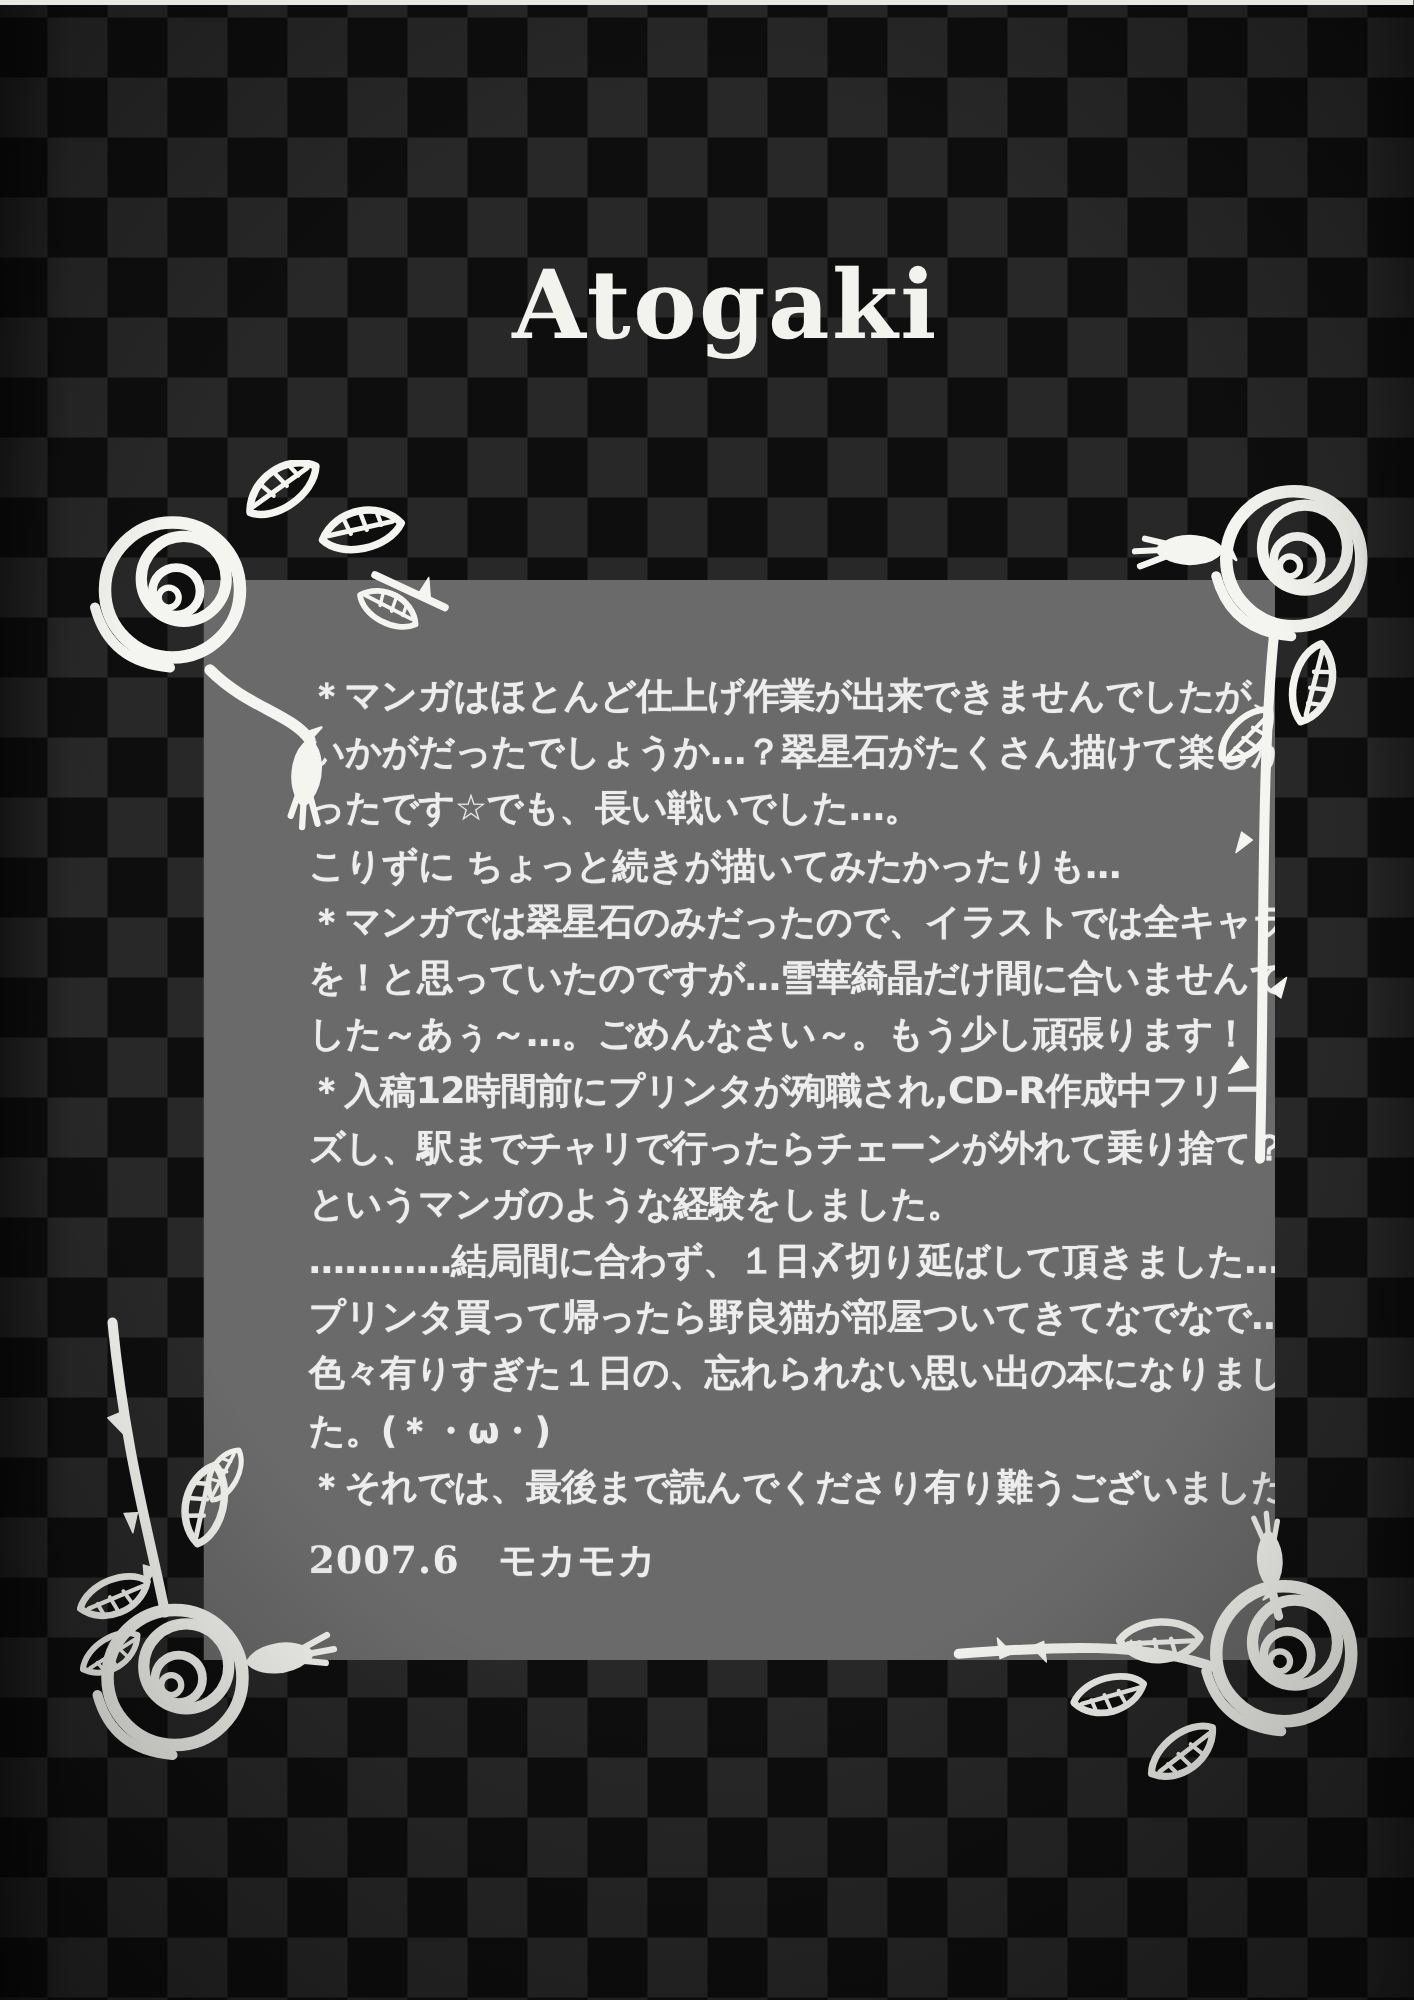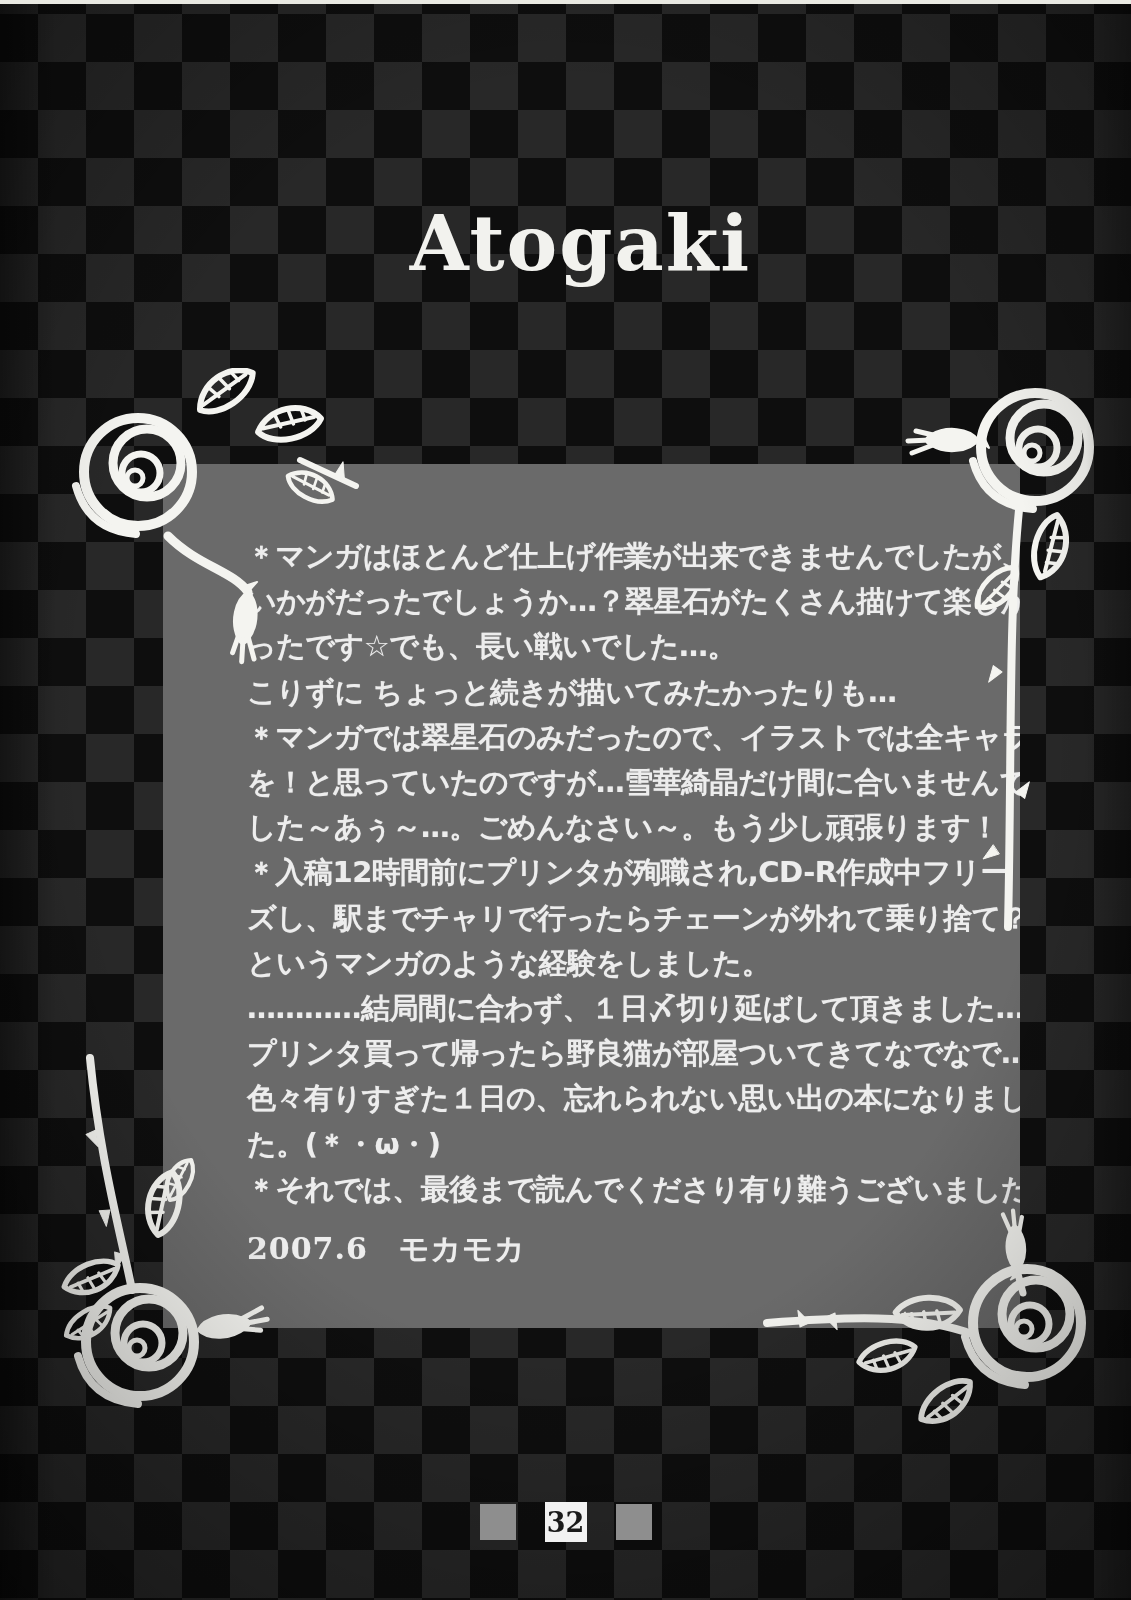--- a/index.html
+++ b/index.html
@@ -178,19 +178,14 @@
     <use href="#leaf" transform="translate(160,162) rotate(172) scale(0.9)"></use>
     <use href="#leaf" transform="translate(215,197) rotate(150) scale(0.95)"></use>
     <path class="nf" d="M220,150 C160,128 90,132 12,138" stroke-width="8"></path>
     <use href="#thorn" transform="translate(150,127) rotate(75)"></use>
     <use href="#thorn" transform="translate(80,128) rotate(100)"></use>
     <use href="#thorn" transform="translate(45,142) rotate(-80)"></use>
   </svg>
 
   <div class="vignette"></div>
 
-  <div class="footer">
-    <div class="footer-sq"></div>
-    <div class="pagebox">32</div>
-    <div class="footer-sq"></div>
-  </div>
 
 </div>
 
 </body></html>

